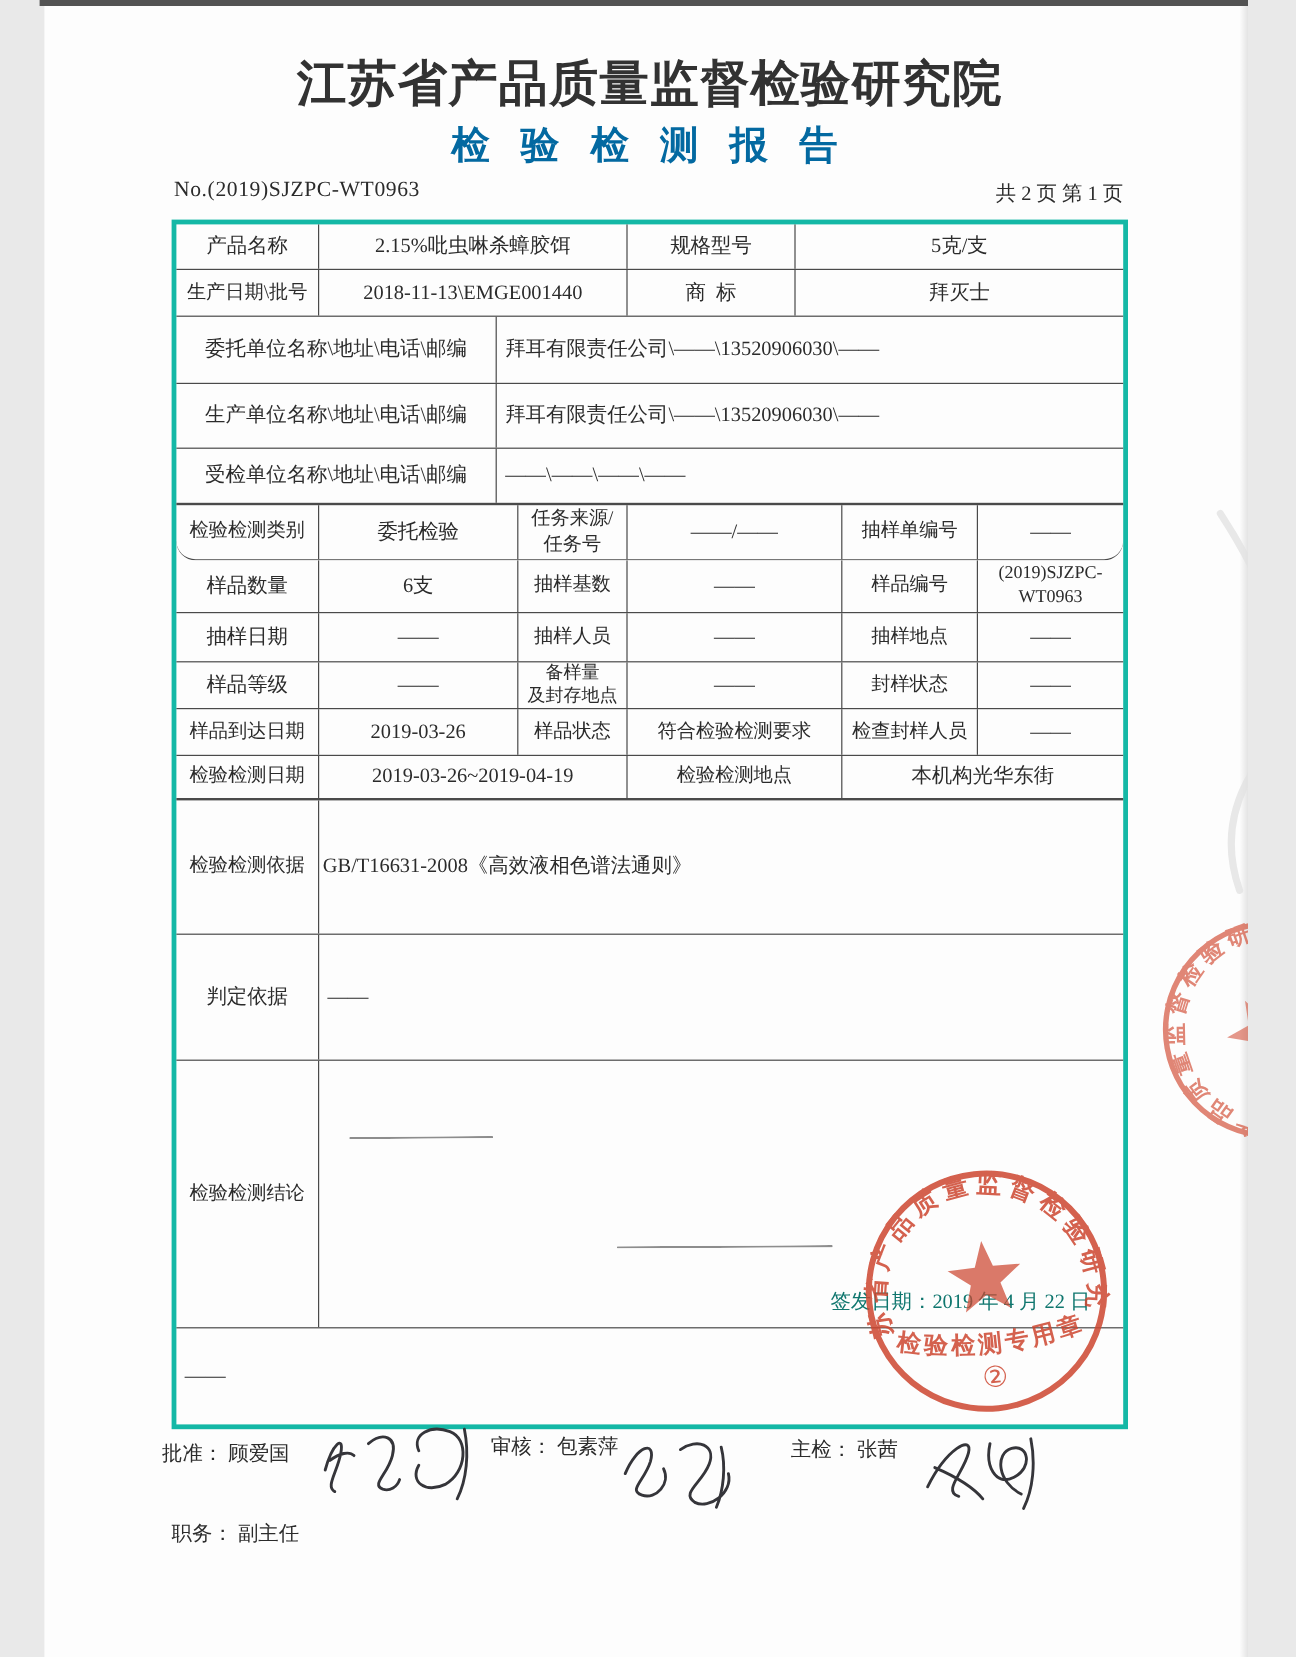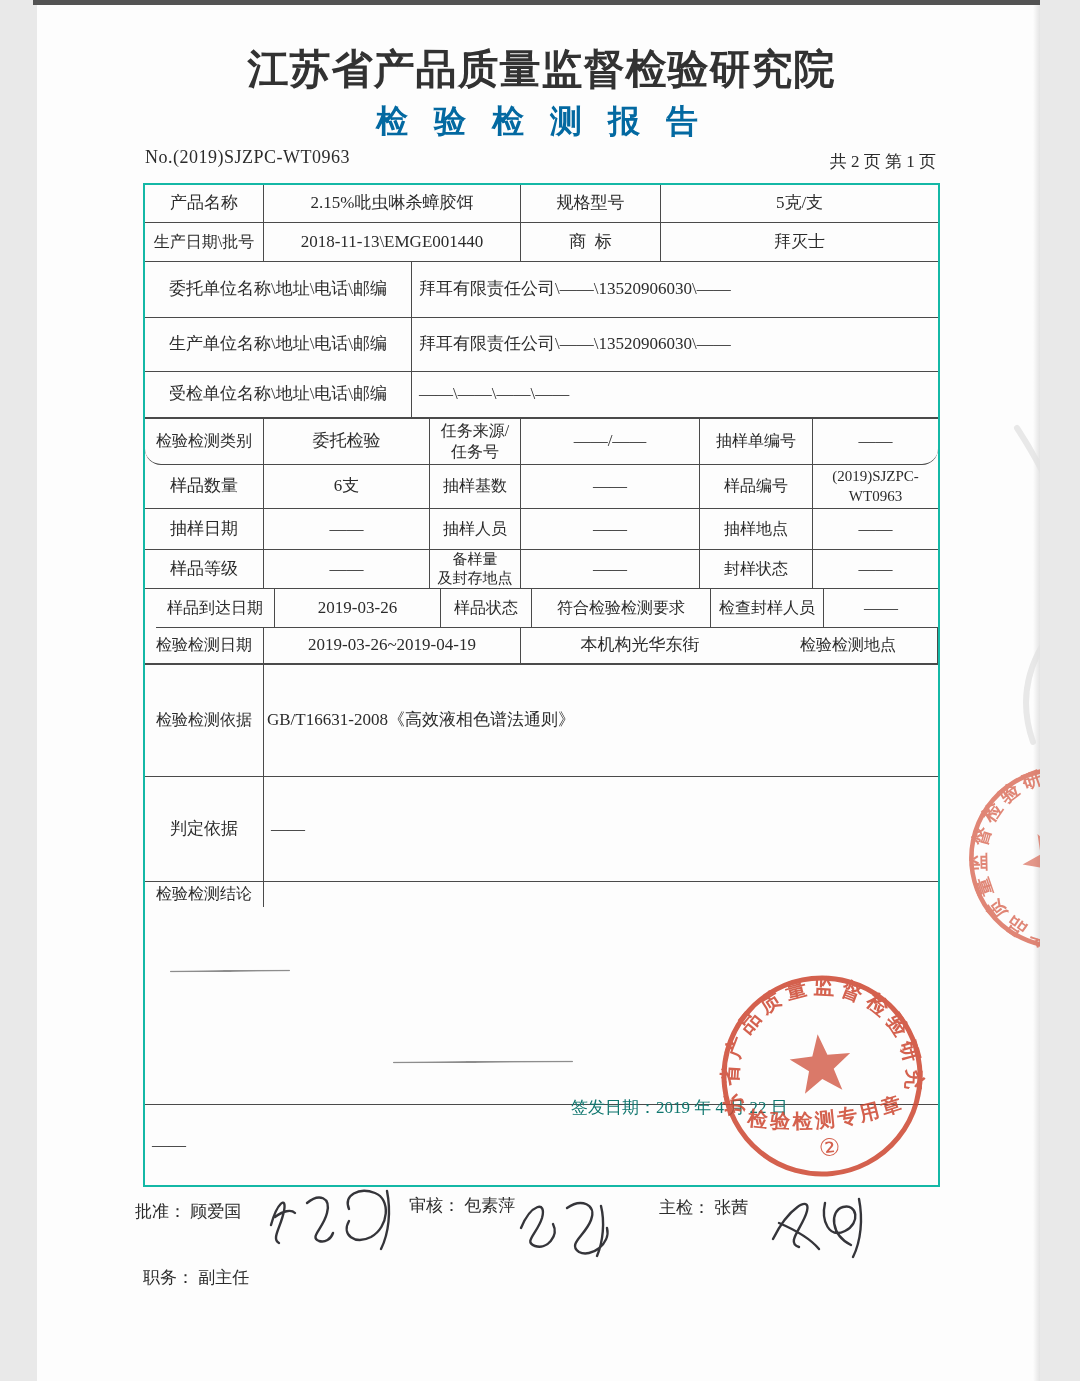--- a/index.html
+++ b/index.html
@@ -24,21 +24,21 @@
   }
   .report-title{
     position:absolute;left:106px;top:100px;width:797px;text-align:center;
     font-size:32px;font-weight:bold;color:#0369a1;letter-spacing:9px;white-space:pre;
   }
   .report-no{position:absolute;left:108px;top:147px;font-size:18px;letter-spacing:.5px;}
   .page-info{position:absolute;right:104px;top:150px;font-size:17px;white-space:pre;}
 
   .info-table{
     position:absolute;left:106px;top:183px;width:797px;
-    border:2px solid #14b8a6;box-sizing:border-box;background:transparent;
+    border:4px solid #14b8a6;box-sizing:border-box;background:transparent;
   }
   .row{display:flex;border-bottom:1px solid #4a4a4a;box-sizing:border-box;}
   .row.thick{border-bottom-width:2px;}
   .row:last-child{border-bottom:none;}
   .c{
     box-sizing:border-box;border-right:1px solid #4a4a4a;
     display:flex;align-items:center;justify-content:center;
     text-align:center;font-size:17px;line-height:1.3;white-space:pre-line;
     padding:2px 3px;
   }
@@ -47,22 +47,22 @@
   .c.f16{font-size:16px;}
   .c.f15{font-size:15px;}
   .sp{white-space:pre;}
   
   .wA{width:119px;} .wB{width:257px;} .wC{width:140px;}
   .wL{width:267px;}
   .w6a{width:119px;} .w6b{width:166px;} .w6c{width:91px;} .w6d{width:179px;} .w6e{width:113px;}
   .w11b{width:257px;} .w11c{width:179px;}
   
   .h1{height:38px;} .h2{height:39px;} .h3{height:56px;} .h4{height:54px;} .h5{height:47px;}
-  .h6{height:46px;border-radius:16px;} .h7{height:44px;} .h8{height:41px;} .h9{height:39px;} .h10{height:39px;margin-left:11px;}
-  .h11{height:37px;} .h12{height:112px;} .h13{height:105px;} .h14{height:223px;flex-direction:column;} .h15{height:80px;}
+  .h6{height:46px;border-radius:16px;} .h7{height:44px;} .h8{height:41px;} .h9{height:39px;} .h10{height:39px;}
+  .h11{height:37px;} .h12{height:112px;} .h13{height:105px;} .h14{height:223px;} .h15{height:80px;}
 
   .conclusion-cell{position:relative;}
   .hand-dash{position:absolute;border-top:2px solid #8d8d8d;border-radius:2px;}
   .dash1{left:25px;top:63px;width:120px;transform:rotate(-.4deg);}
   .dash2{left:248px;top:154px;width:180px;transform:rotate(-.3deg);}
   .issue-date{
     position:absolute;left:426px;top:190px;font-size:17px;white-space:pre;color:#0f766e;
   }
 
   .stamp{position:absolute;z-index:8;pointer-events:none;}
@@ -168,22 +168,22 @@
       <div class="c w6b">2019-03-26</div>
       <div class="c w6c f16">样品状态</div>
       <div class="c w6d f16">符合检验检测要求</div>
       <div class="c w6e f16">检查封样人员</div>
       <div class="c last">——</div>
     </div>
 
     <div class="row h11 thick">
       <div class="c w6a f16">检验检测日期</div>
       <div class="c w11b">2019-03-26~2019-04-19</div>
+      <div class="c w11c f16">检验检测地点</div>
       <div class="c last">本机构光华东街</div>
-      <div class="c w11c f16">检验检测地点</div>
     </div>
 
     <div class="row h12">
       <div class="c wA f16">检验检测依据</div>
       <div class="c last left" style="padding-left:3px">GB/T16631-2008《高效液相色谱法通则》</div>
     </div>
 
     <div class="row h13">
       <div class="c wA">判定依据</div>
       <div class="c last left">——</div>

